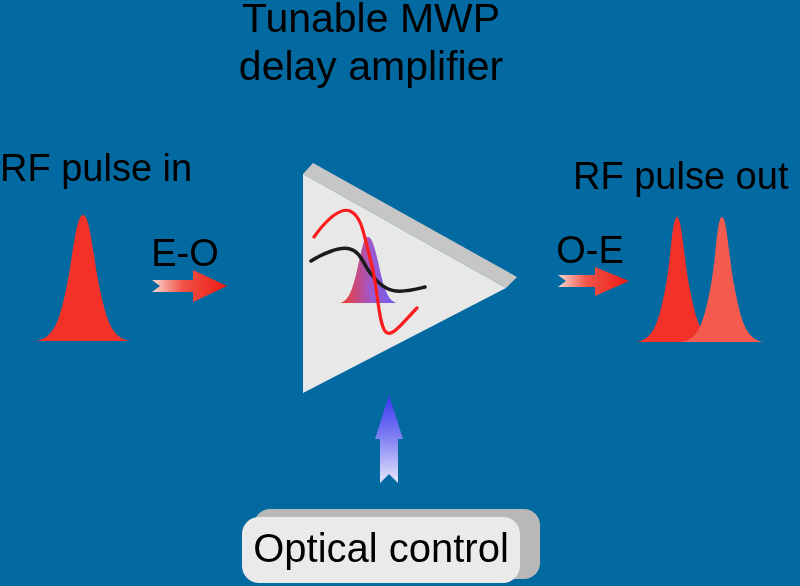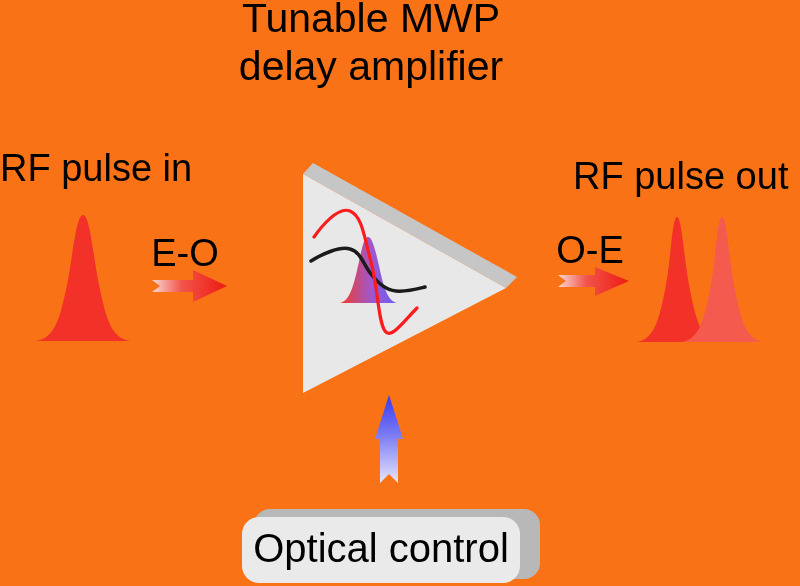--- a/index.html
+++ b/index.html
@@ -1,20 +1,20 @@
 <!DOCTYPE html>
 <html><head>
 <meta charset="utf-8">
 <style>
   html, body { margin: 0; padding: 0; background: #ffffff; }
   .stage {
     position: relative;
     width: 800px;
     height: 586px;
-    background: #f97316;
+    background: #0369a1;
     overflow: hidden;
     font-family: "Liberation Sans", sans-serif;
   }
   svg { position: absolute; inset: 0; display: block; }
   text {
     font-family: "Liberation Sans", sans-serif;
     fill: #000000;
   }
   .t-title  { font-size: 41px; }
   .t-label  { font-size: 38px; }

